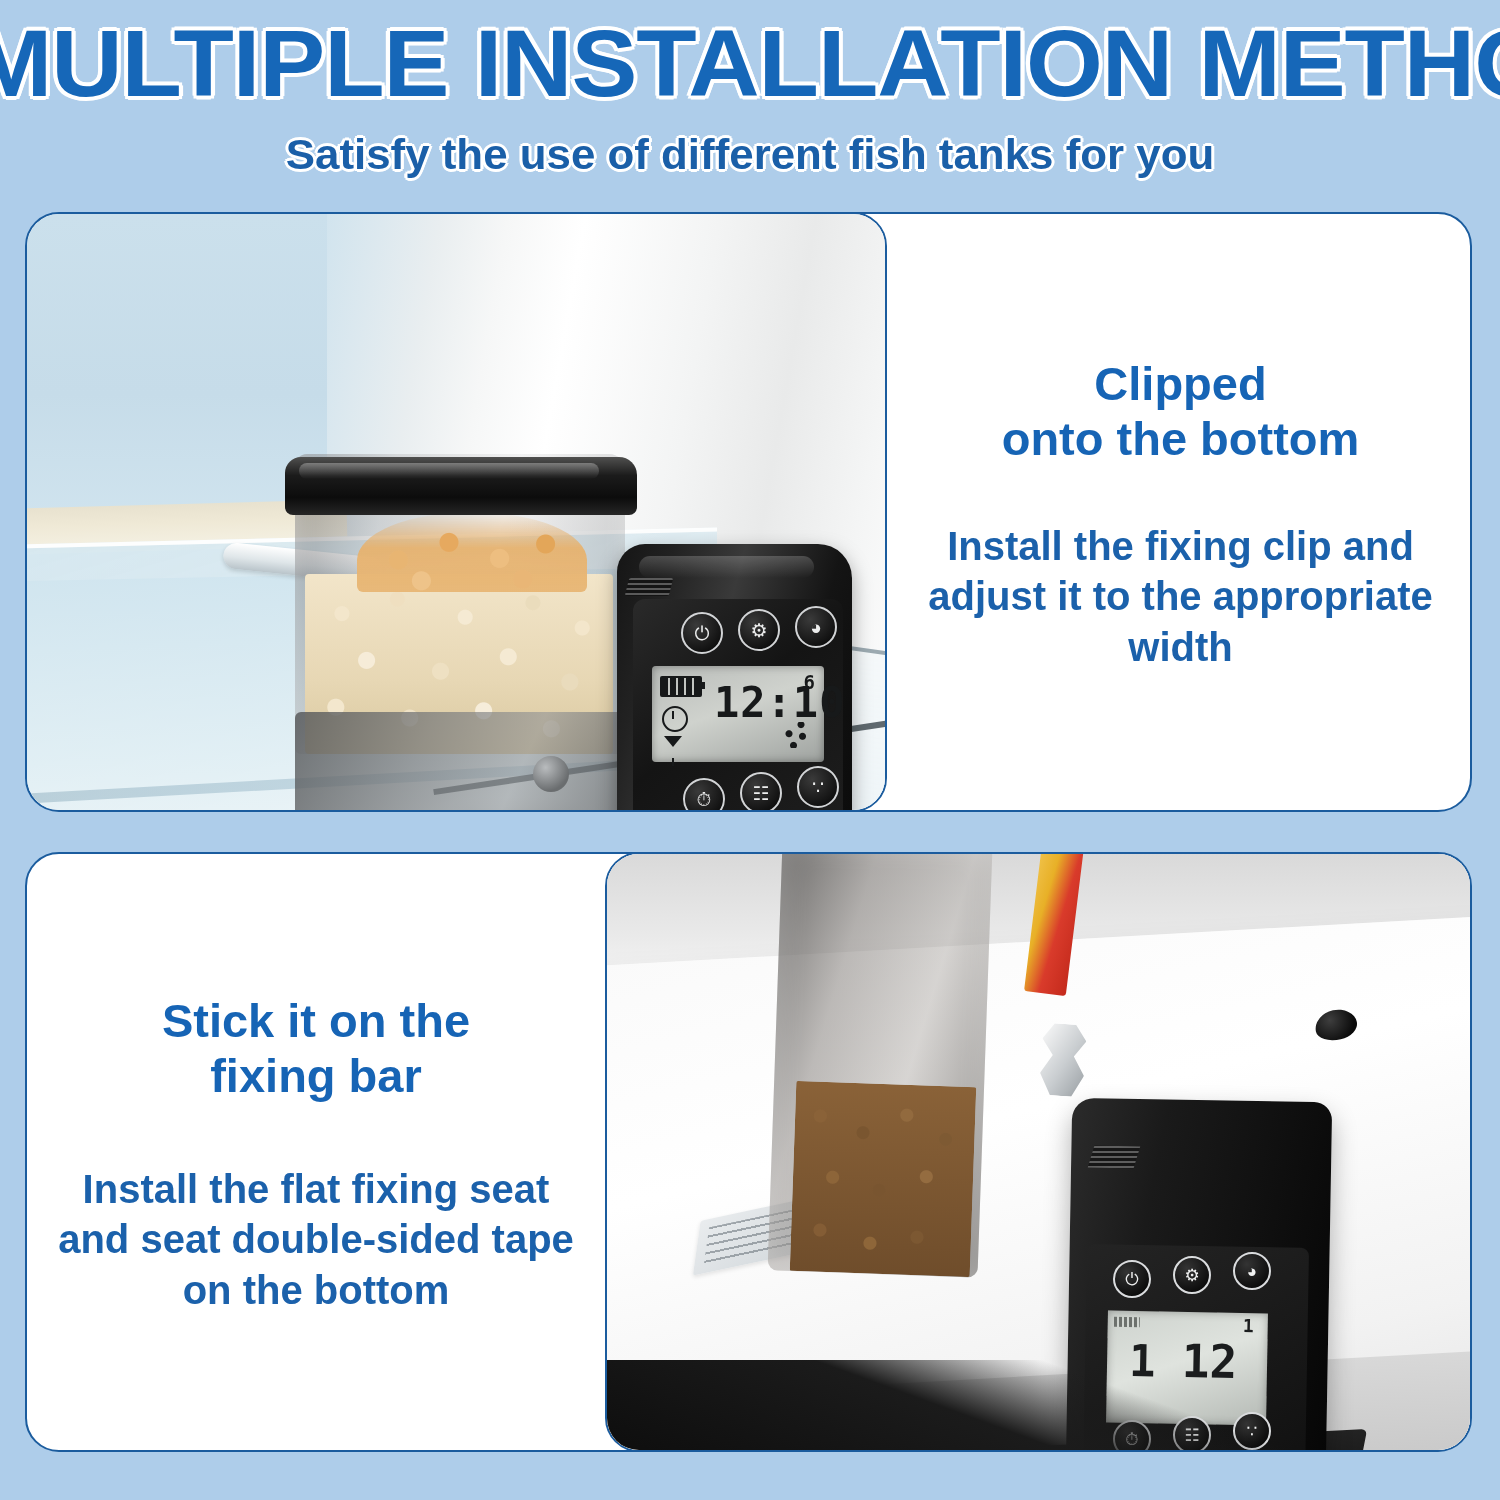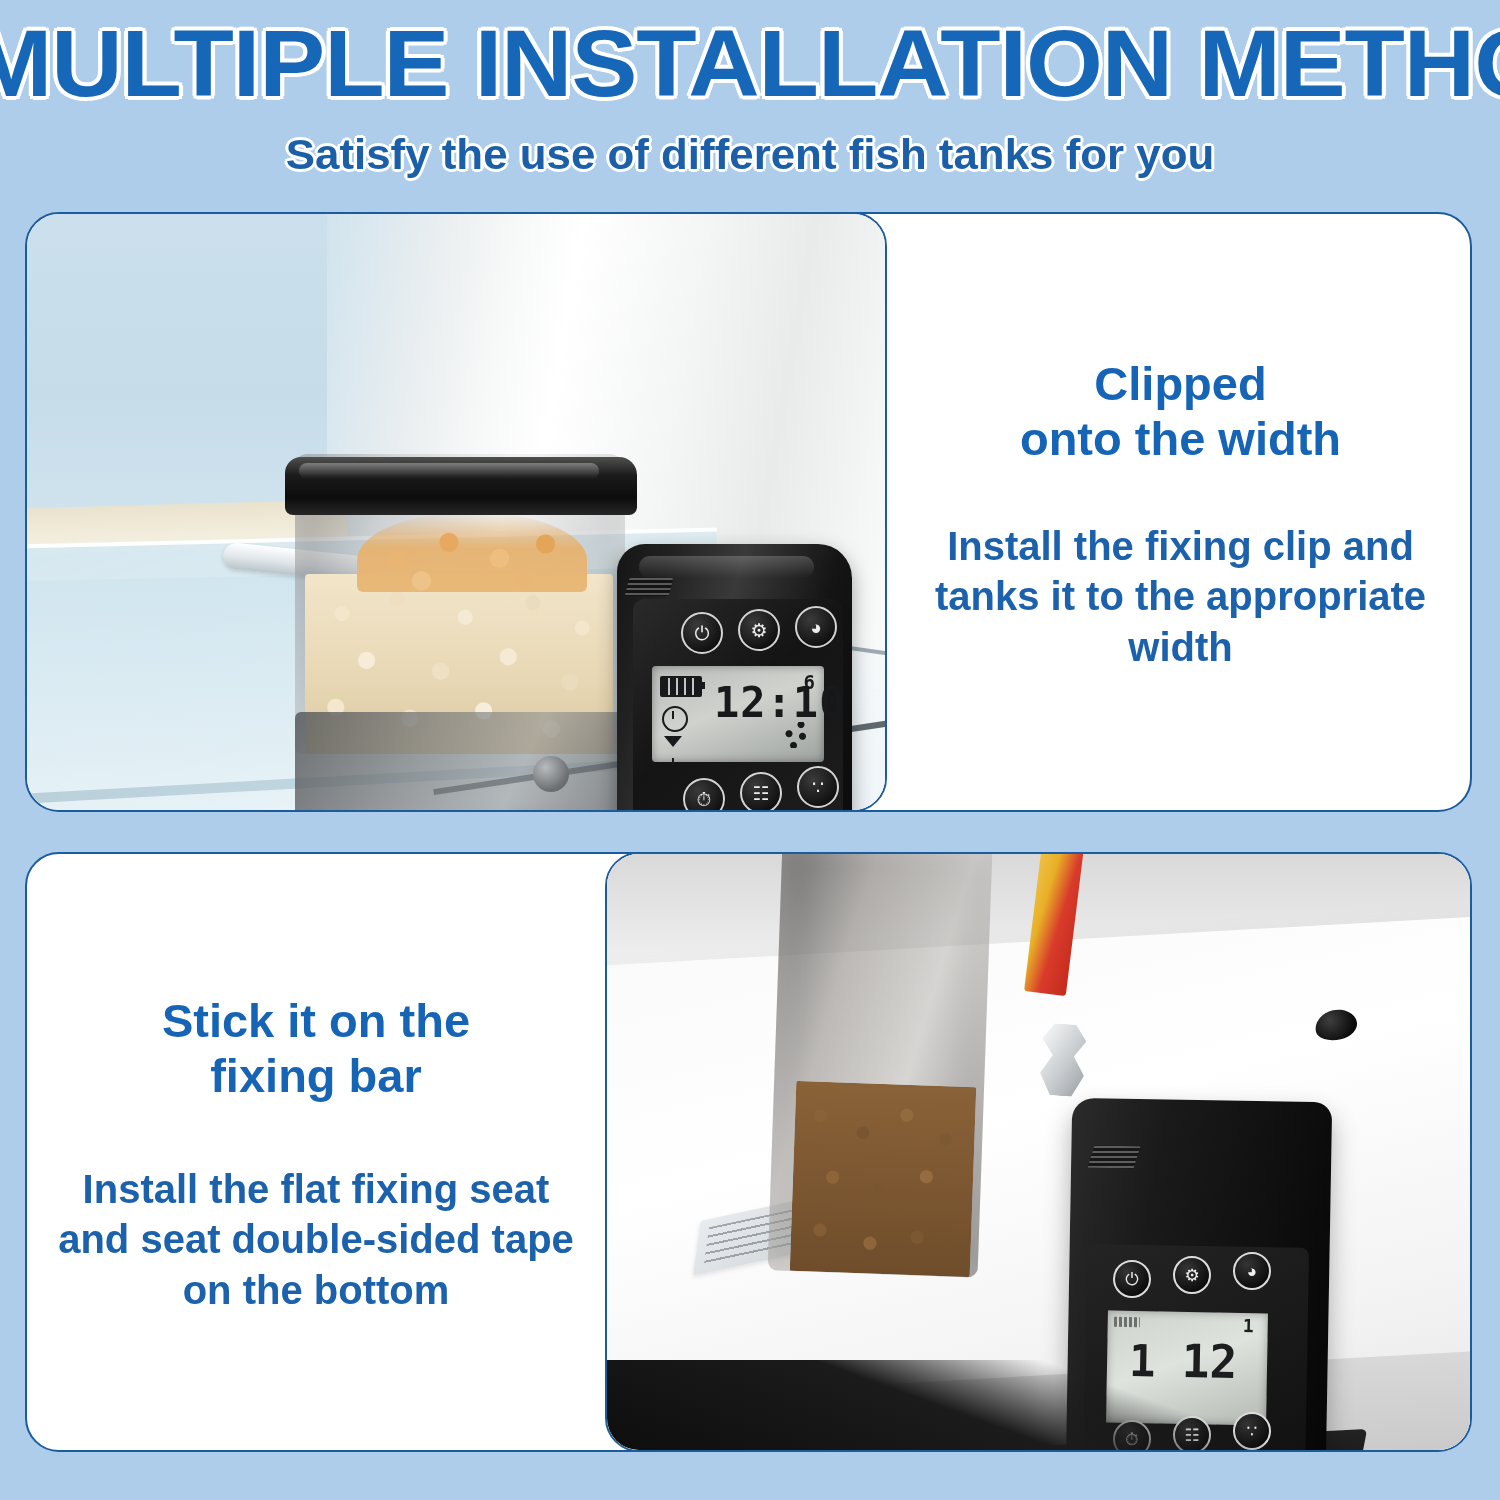--- a/index.html
+++ b/index.html
@@ -498,23 +498,23 @@
     </div>
     <div class="btn" style="left:770px; top:552px;">
       <span>∵</span>
     </div>
 
   </div>
 
   <div class="text-panel" id="text-clip">
     <div class="panel-heading">
       <div>Clipped</div>
-      <div>onto the width</div>
-    </div>
-    <div class="panel-body">Install the fixing clip and tanks it to the appropriate width</div>
+      <div>onto the bottom</div>
+    </div>
+    <div class="panel-body">Install the fixing clip and adjust it to the appropriate width</div>
   </div>
 
 </div>
 
 <div class="card" id="card-stick">
 
   <div class="text-panel" id="text-stick">
     <div class="panel-heading">
       <div>Stick it on the</div>
       <div>fixing bar</div>

